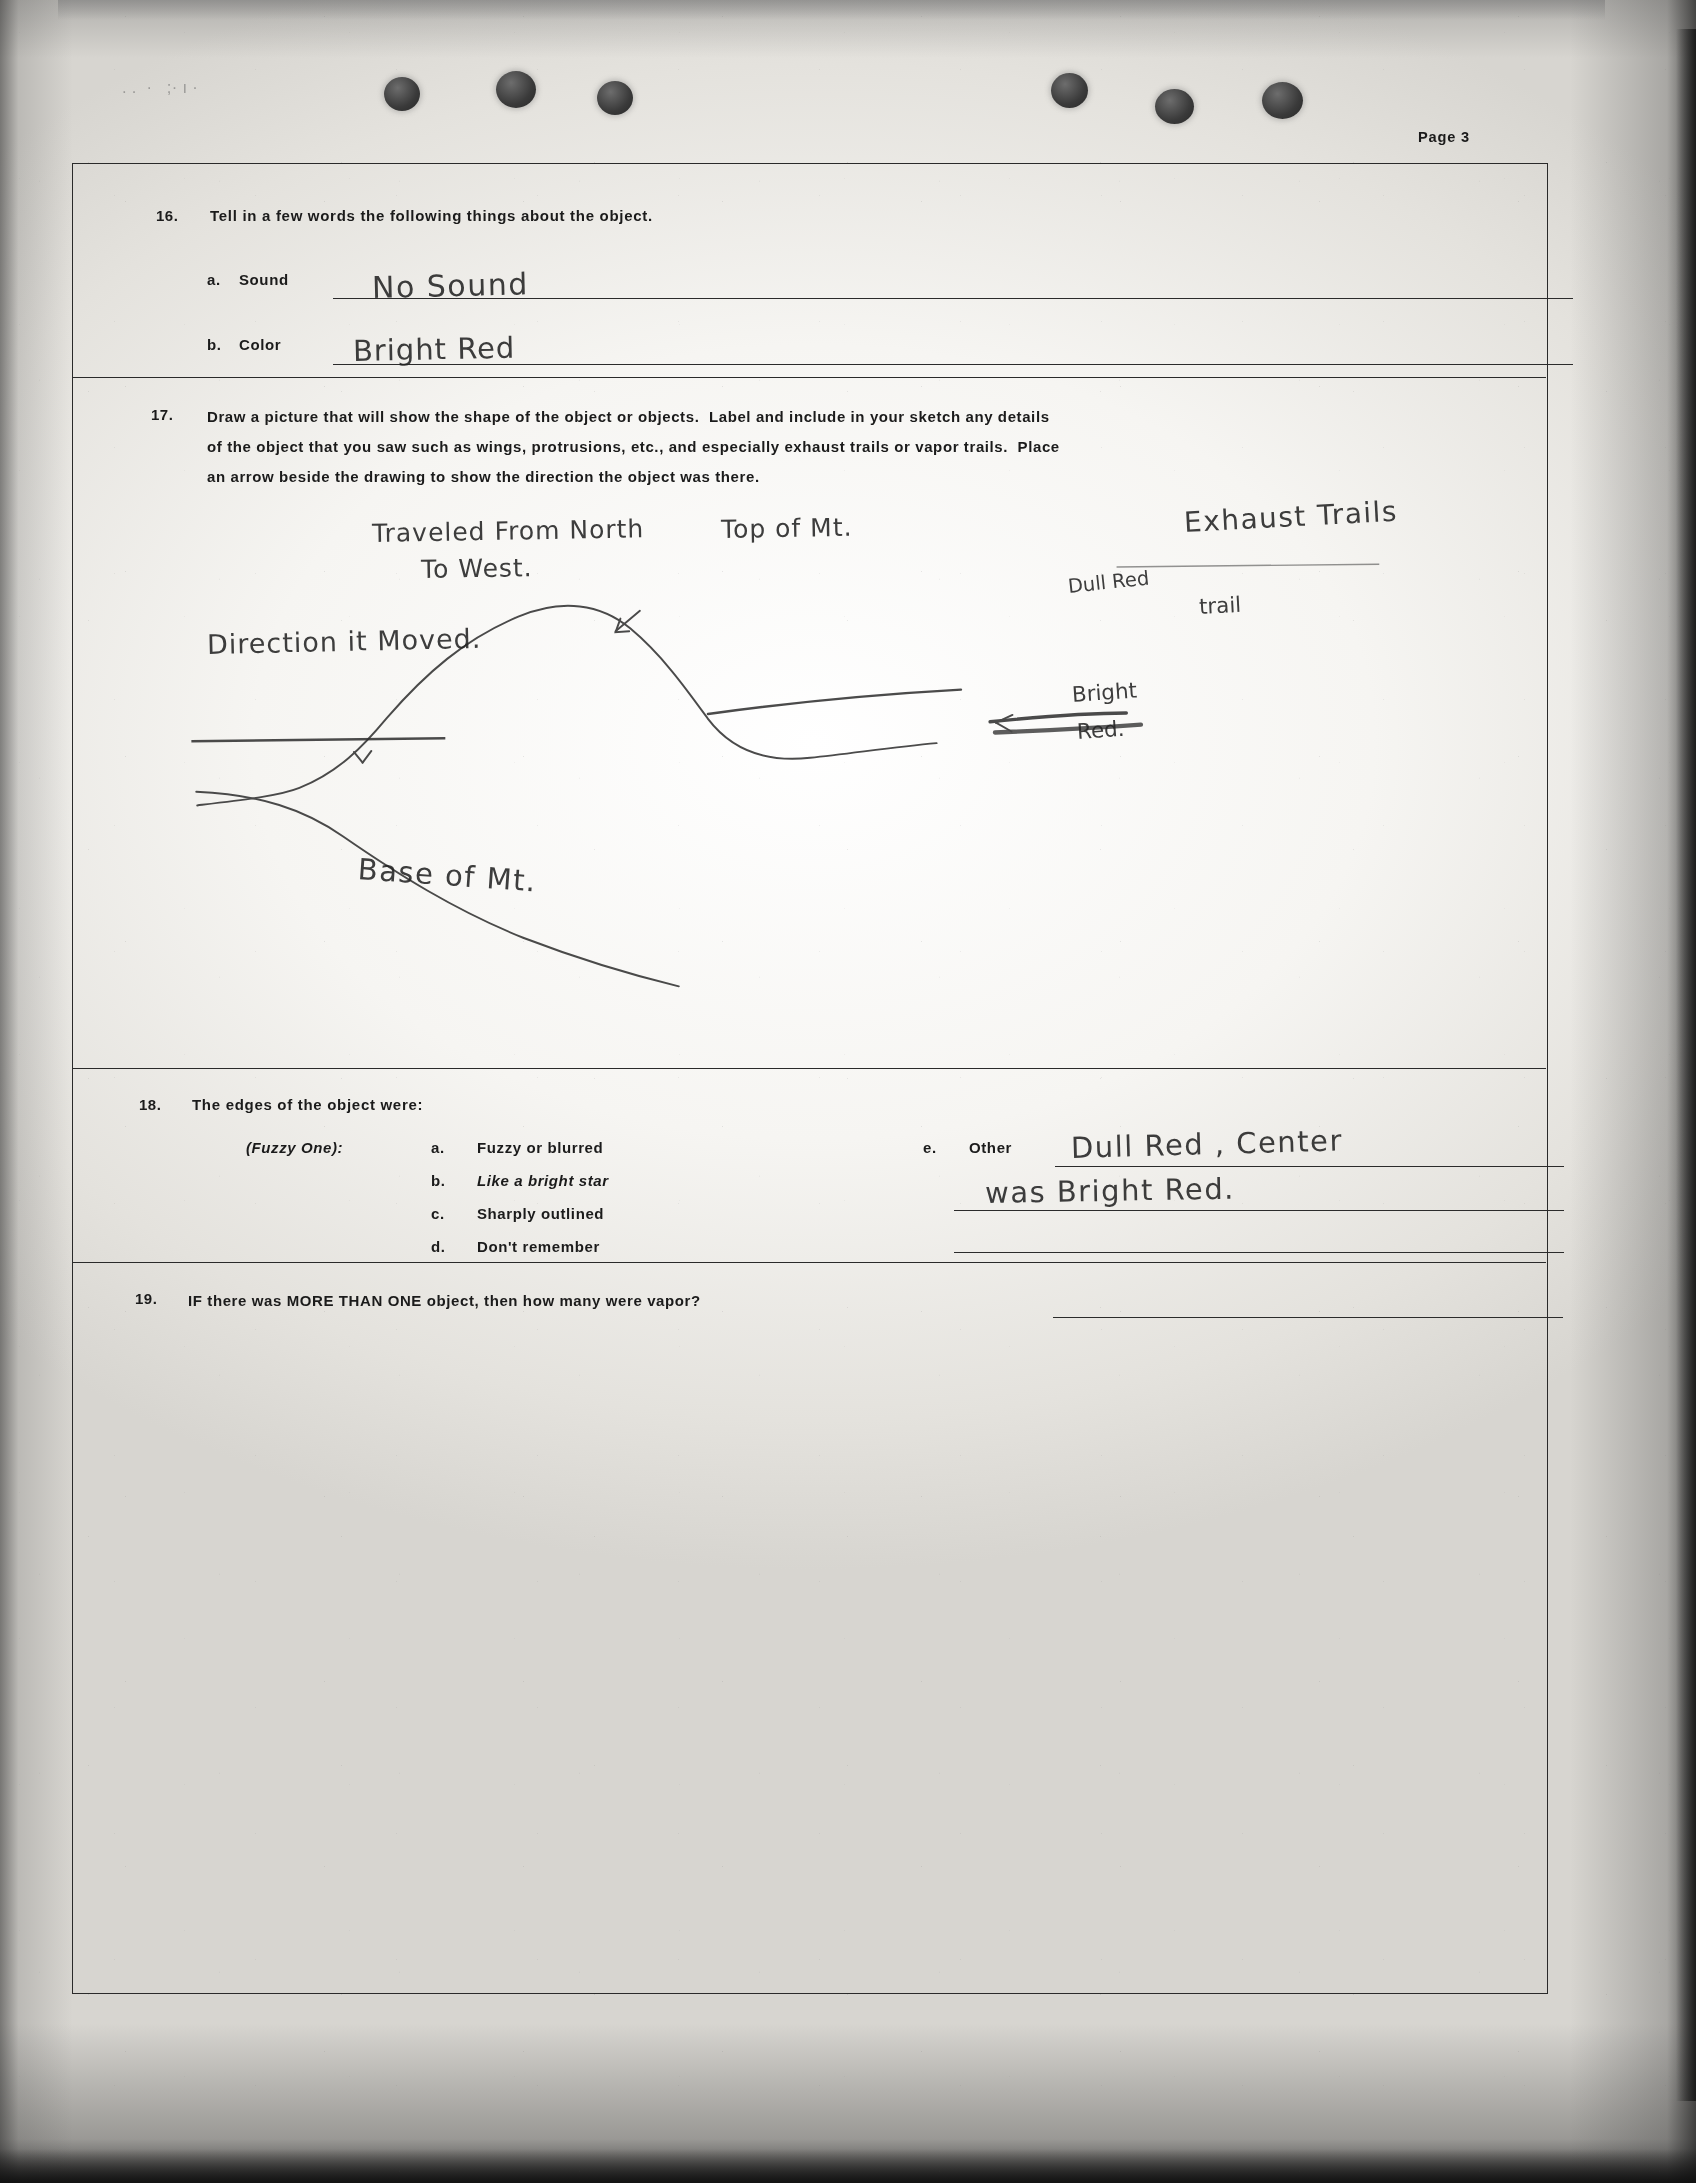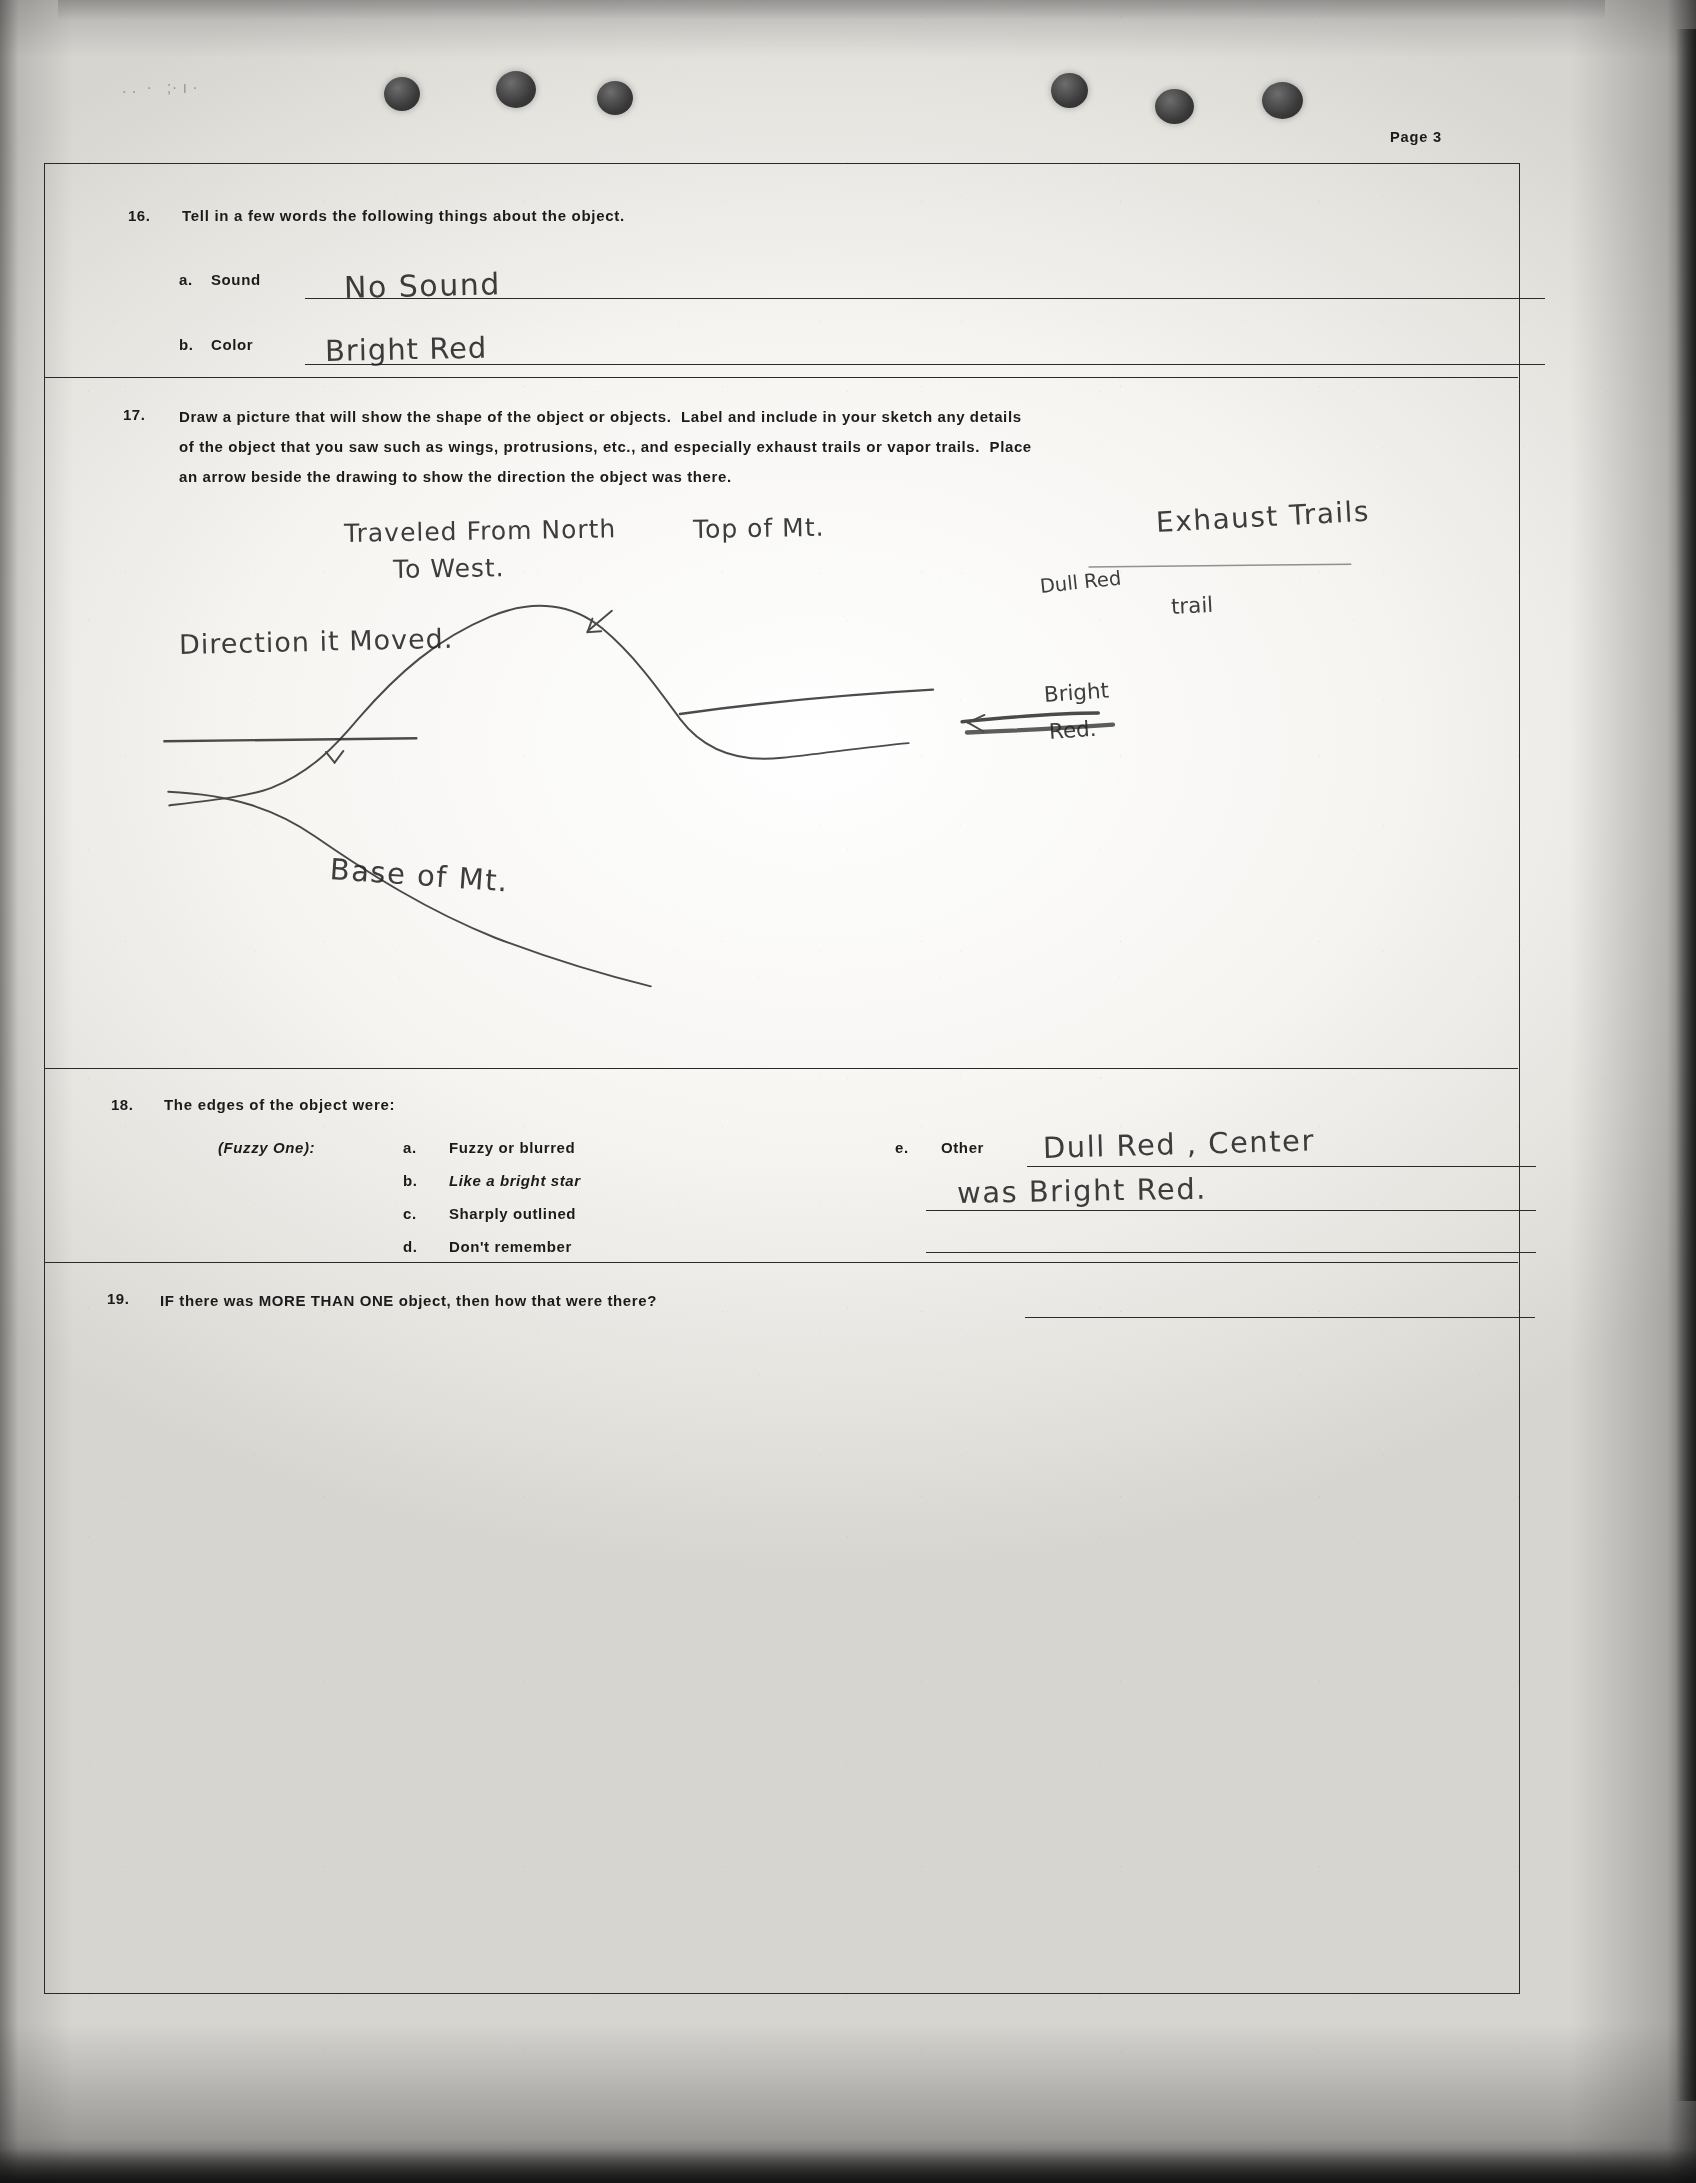--- a/index.html
+++ b/index.html
@@ -33,21 +33,21 @@
       linear-gradient(to right, rgba(40,40,40,0.55) 0px, rgba(60,60,60,0.18) 18.5px, rgba(255,255,255,0) 73px),
       linear-gradient(to left, rgba(30,30,30,0.75) 0px, rgba(60,60,60,0.30) 29px, rgba(255,255,255,0) 126px),
       linear-gradient(to bottom, rgba(90,90,90,0.30) 0px, rgba(255,255,255,0) 58px),
       linear-gradient(to top, rgba(20,20,20,0.80) 0px, rgba(40,40,40,0.35) 44px, rgba(255,255,255,0) 160px);
     pointer-events: none;
   }
 
   
   #sheet {
     position: absolute;
-    left: 33px;
+    left: 61px;
     top: 16.5px;
     width: 1581px;
     height: 2111px;
     background: transparent;
   }
 
   
   .edge-strip-right {
     position: absolute;
     right: 0;
@@ -265,21 +265,21 @@
     <div class="t opt" style="left:908px; top:1122px;">Other</div>
 
     <div class="ansline" style="left:994px; top:1149px; width:509px;"></div>
     <div class="ansline" style="left:893px; top:1193px; width:610px;"></div>
     <div class="ansline" style="left:893px; top:1235px; width:610px;"></div>
 
     <div class="hw" style="left:1010px; top:1114px; font-size:29px; transform:rotate(-1.6deg); letter-spacing:1.5px;">Dull Red , Center</div>
     <div class="hw" style="left:924px; top:1159px; font-size:29px; transform:rotate(-1deg); letter-spacing:1.5px;">was Bright Red.</div>
 
     <div class="t qnum" style="left:74px; top:1273px;">19.</div>
-    <div class="t body" style="left:127px; top:1273px;">IF there was MORE THAN ONE object, then how that were there?</div>
+    <div class="t body" style="left:127px; top:1273px;">IF there was MORE THAN ONE object, then how many were vapor?</div>
     <div class="ansline" style="left:992px; top:1300px; width:510px;"></div>
 
     <div style="position:absolute; left:14.6px; top:1342px; width:1465px; height:628px;"></div>
 
   </div>
 
   <div id="speckle"></div>
 </div>
 
 

